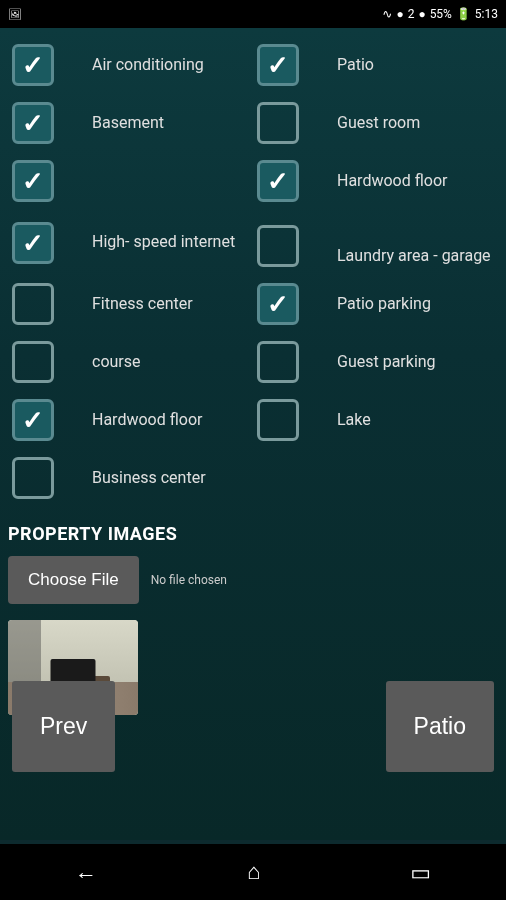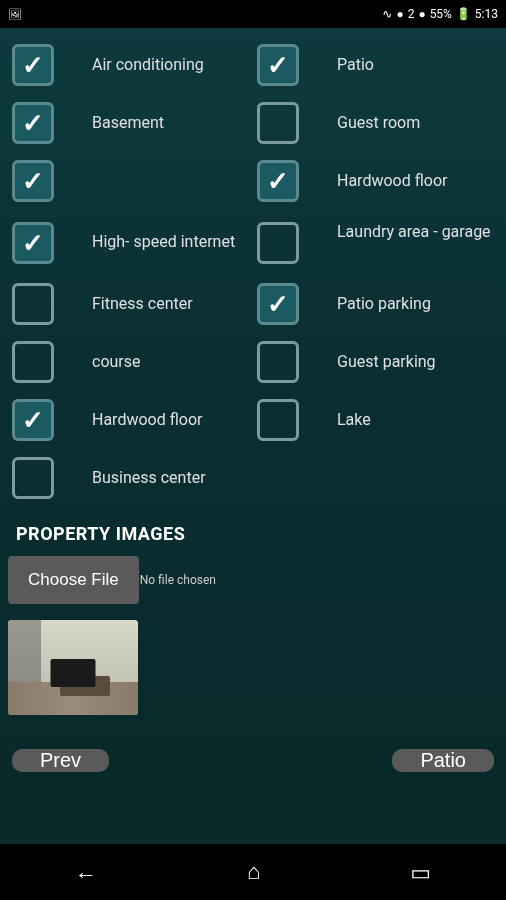--- a/index.html
+++ b/index.html
@@ -55,21 +55,21 @@
     .checkbox-item {
       display: flex;
       align-items: center;
       padding: 8px 4px;
       gap: 10px;
       min-height: 50px;
     }
 
     .checkbox-item.tall {
       min-height: 65px;
-      align-items: flex-start;
+      align-items: flex-end;
       padding-top: 12px;
     }
 
     .checkbox-box {
       width: 42px;
       height: 42px;
       border: 3px solid #7a9a9c;
       border-radius: 6px;
       background: transparent;
       display: flex;
@@ -96,29 +96,29 @@
       color: #e0e0e0;
       line-height: 1.3;
       margin-left: 28px;
     }
 
     
     .section-title {
       font-size: 18px;
       font-weight: bold;
       color: #ffffff;
-      margin: 8px 0 12px 8px;
+      margin: 8px 0 12px 0;
       letter-spacing: 0.5px;
     }
 
     
     .file-upload-row {
       display: flex;
       align-items: center;
-      gap: 1px;
+      gap: 12px;
       margin-bottom: 16px;
     }
 
     .choose-file-btn {
       background: #5a5a5a;
       color: #ffffff;
       border: none;
       border-radius: 4px;
       padding: 14px 20px;
       font-size: 17px;
@@ -197,23 +197,23 @@
       right: 0;
       display: flex;
       justify-content: space-between;
       padding: 12px 12px;
     }
 
     .nav-btn {
       background: #5a5a5a;
       color: #ffffff;
       border: none;
-      border-radius: 10px;
-      padding: 0 28px;
-      font-size: 20px;
+      border-radius: 3px;
+      padding: 32px 28px;
+      font-size: 23px;
       cursor: pointer;
       min-width: 80px;
     }
 
     
     .system-bar {
       position: absolute;
       bottom: 0;
       left: 0;
       right: 0;

